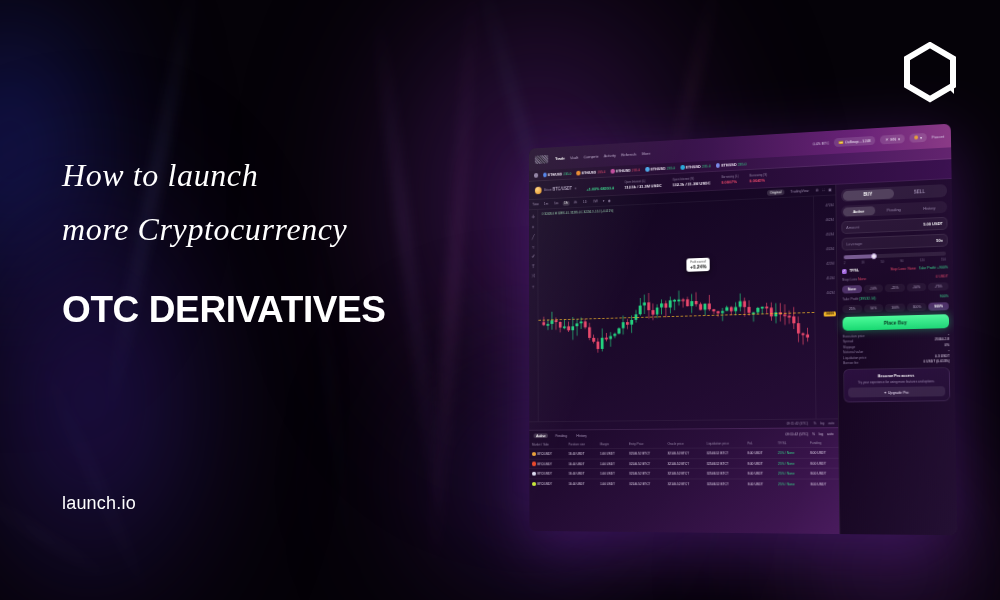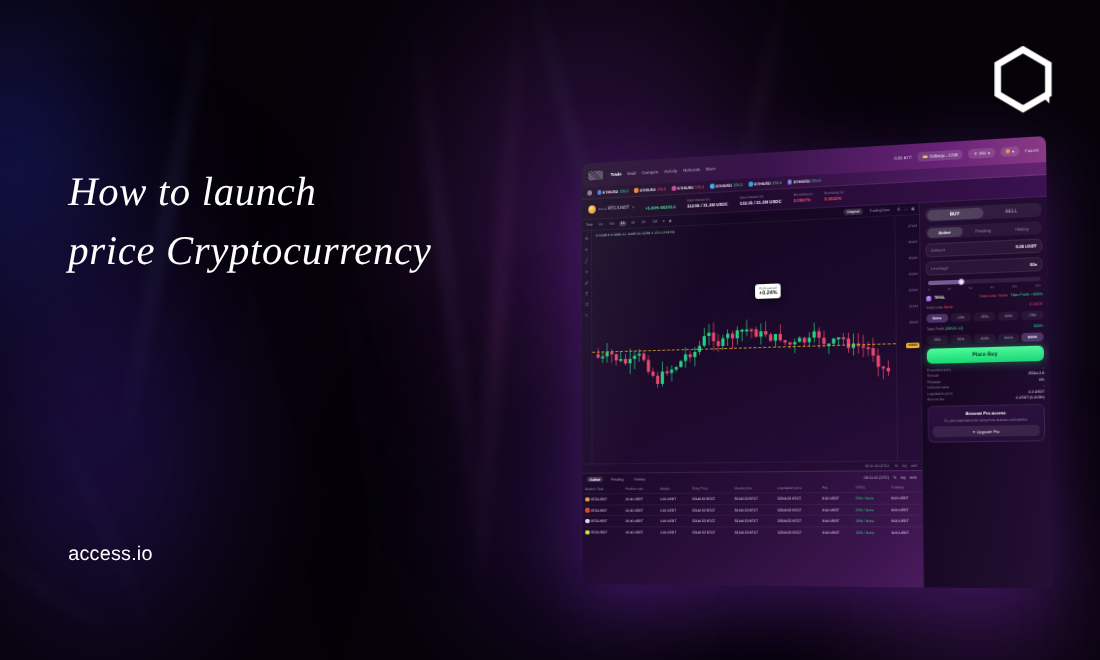--- a/index.html
+++ b/index.html
@@ -39,21 +39,21 @@
   .s7 { width:1px;height:420px; left:330px; top:170px; transform:rotate(-6deg);
         background:linear-gradient(180deg,rgba(180,140,255,0) 0%,rgba(190,150,255,.35) 50%,rgba(80,40,150,0) 100%); }
   .s8 { width:1px;height:190px; left:40px; top:440px; transform:rotate(-58deg);
         background:linear-gradient(180deg,rgba(200,200,255,0) 0%,rgba(210,210,255,.45) 50%,rgba(90,90,180,0) 100%); }
 
   
   #hero { position:absolute; left:62px; top:148px; width:470px; z-index:5; }
   .script-line {
     font-family:"Liberation Serif", serif;
     font-style:italic;
-    font-size:37px;
+    font-size:32px;
     line-height:54px;
     color:#ffffff;
     letter-spacing:.6px;
     white-space:nowrap;
   }
   .headline {
     font-family:"Liberation Sans", sans-serif;
     font-weight:bold;
     font-size:37px;
     line-height:44px;
@@ -231,25 +231,26 @@
 
 <div id="logo">
   <svg viewBox="0 0 56 62" width="56" height="62">
     <path d="M28 3 L51 16.5 L51 43.5 L28 57 L5 43.5 L5 16.5 Z" fill="none" stroke="#ffffff" stroke-width="6" stroke-linejoin="miter"></path>
     <path d="M44 44 L52 52 L52 44 Z" fill="#ffffff"></path>
   </svg>
 </div>
 
 <div id="hero">
   <div class="script-line">How to launch</div>
-  <div class="script-line">price Cryptocurrency</div>
+  <div class="script-line">more Cryptocurrency</div>
   <div id="headline-block">
+    <div class="headline">OTC DERIVATIVES</div>
   </div>
 </div>
-<div id="brand">access.io</div>
+<div id="brand">launch.io</div>
 
 <div id="app">
  <div class="app-inner">
 
   <div class="topnav">
     <div class="nav-logo"></div>
     <div class="nav-links" id="nav-links">
           <span class="active">Trade</span>
           <span>Vault</span>
           <span>Compete</span>

